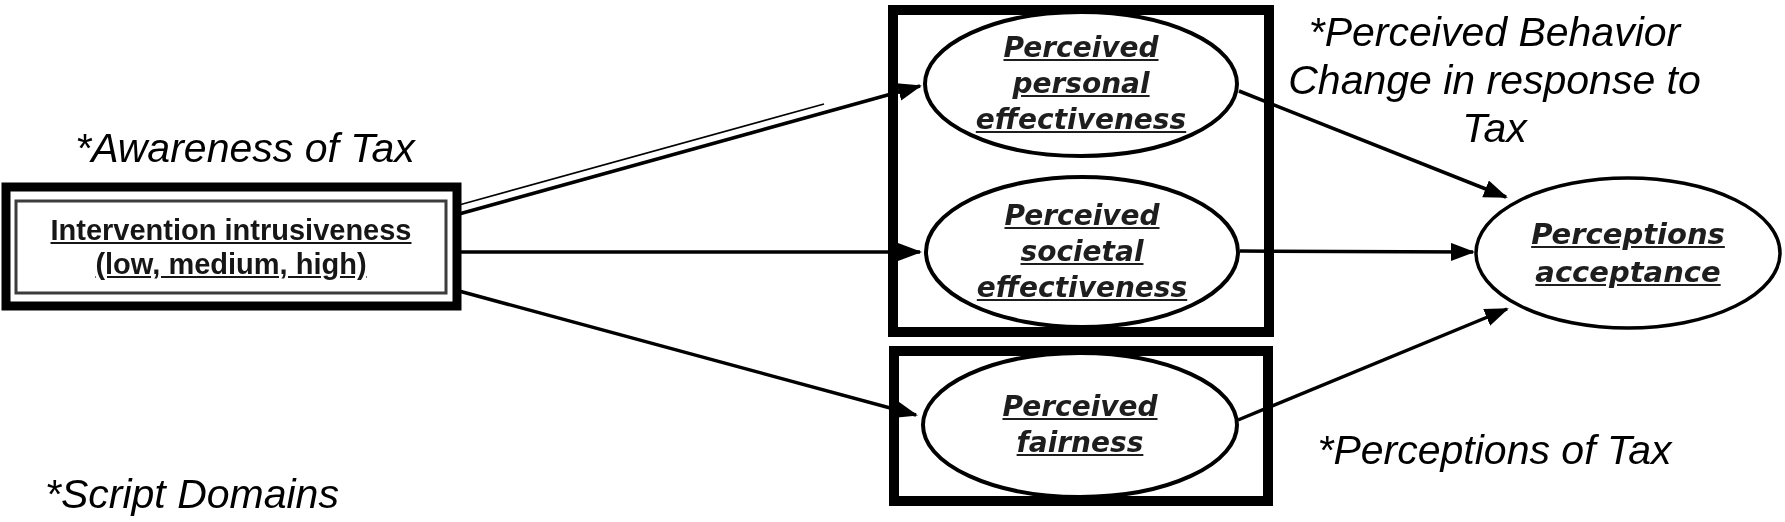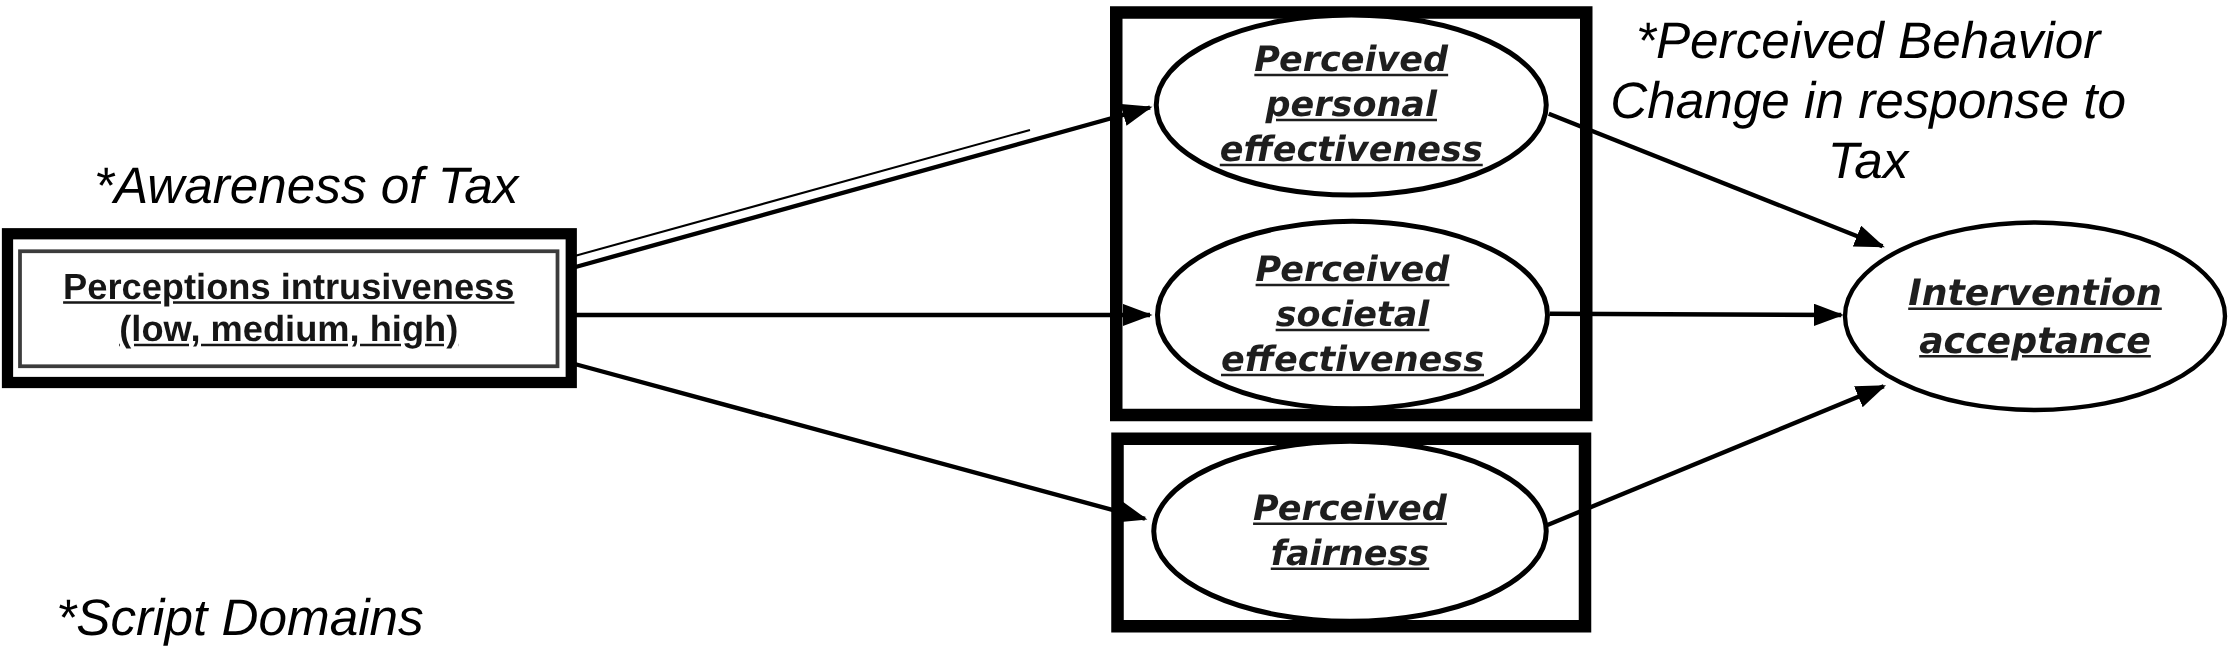--- a/index.html
+++ b/index.html
@@ -87,33 +87,34 @@
     <ellipse cx="1080" cy="425" rx="157" ry="72" fill="#ffffff" stroke="#000000" stroke-width="4"></ellipse>
     <ellipse cx="1628" cy="253" rx="152" ry="75" fill="#ffffff" stroke="#000000" stroke-width="3.5"></ellipse>
   </svg>
 
   <div class="annotation centered" style="left:40px; top:124px; width:410px;">*Awareness of Tax</div>
 
   <div class="annotation centered" style="left:1282px; top:8px; width:425px;">*Perceived Behavior
 Change in response to
 Tax</div>
 
+  <div class="annotation centered" style="left:1282px; top:426px; width:425px;">*Perceptions of Tax</div>
 
   <div class="annotation" style="left:45px; top:470px;">*Script Domains</div>
 
-  <div class="node-label box-label" style="left:16px; top:201px; width:430px; height:92px;">Perceptions intrusiveness
+  <div class="node-label box-label" style="left:16px; top:201px; width:430px; height:92px;">Intervention intrusiveness
 (low, medium, high)</div>
 
   <div class="node-label ellipse-label" style="left:931px; top:22px; width:300px; height:124px;">Perceived
 personal
 effectiveness</div>
 
   <div class="node-label ellipse-label" style="left:932px; top:190px; width:300px; height:124px;">Perceived
 societal
 effectiveness</div>
 
   <div class="node-label ellipse-label" style="left:930px; top:382px; width:300px; height:86px;">Perceived
 fairness</div>
 
-  <div class="node-label ellipse-label" style="left:1478px; top:212px; width:300px; height:82px; font-size:29px; line-height:38px;">Intervention
+  <div class="node-label ellipse-label" style="left:1478px; top:212px; width:300px; height:82px; font-size:29px; line-height:38px;">Perceptions
 acceptance</div>
 
 </div>
 
 </body></html>

